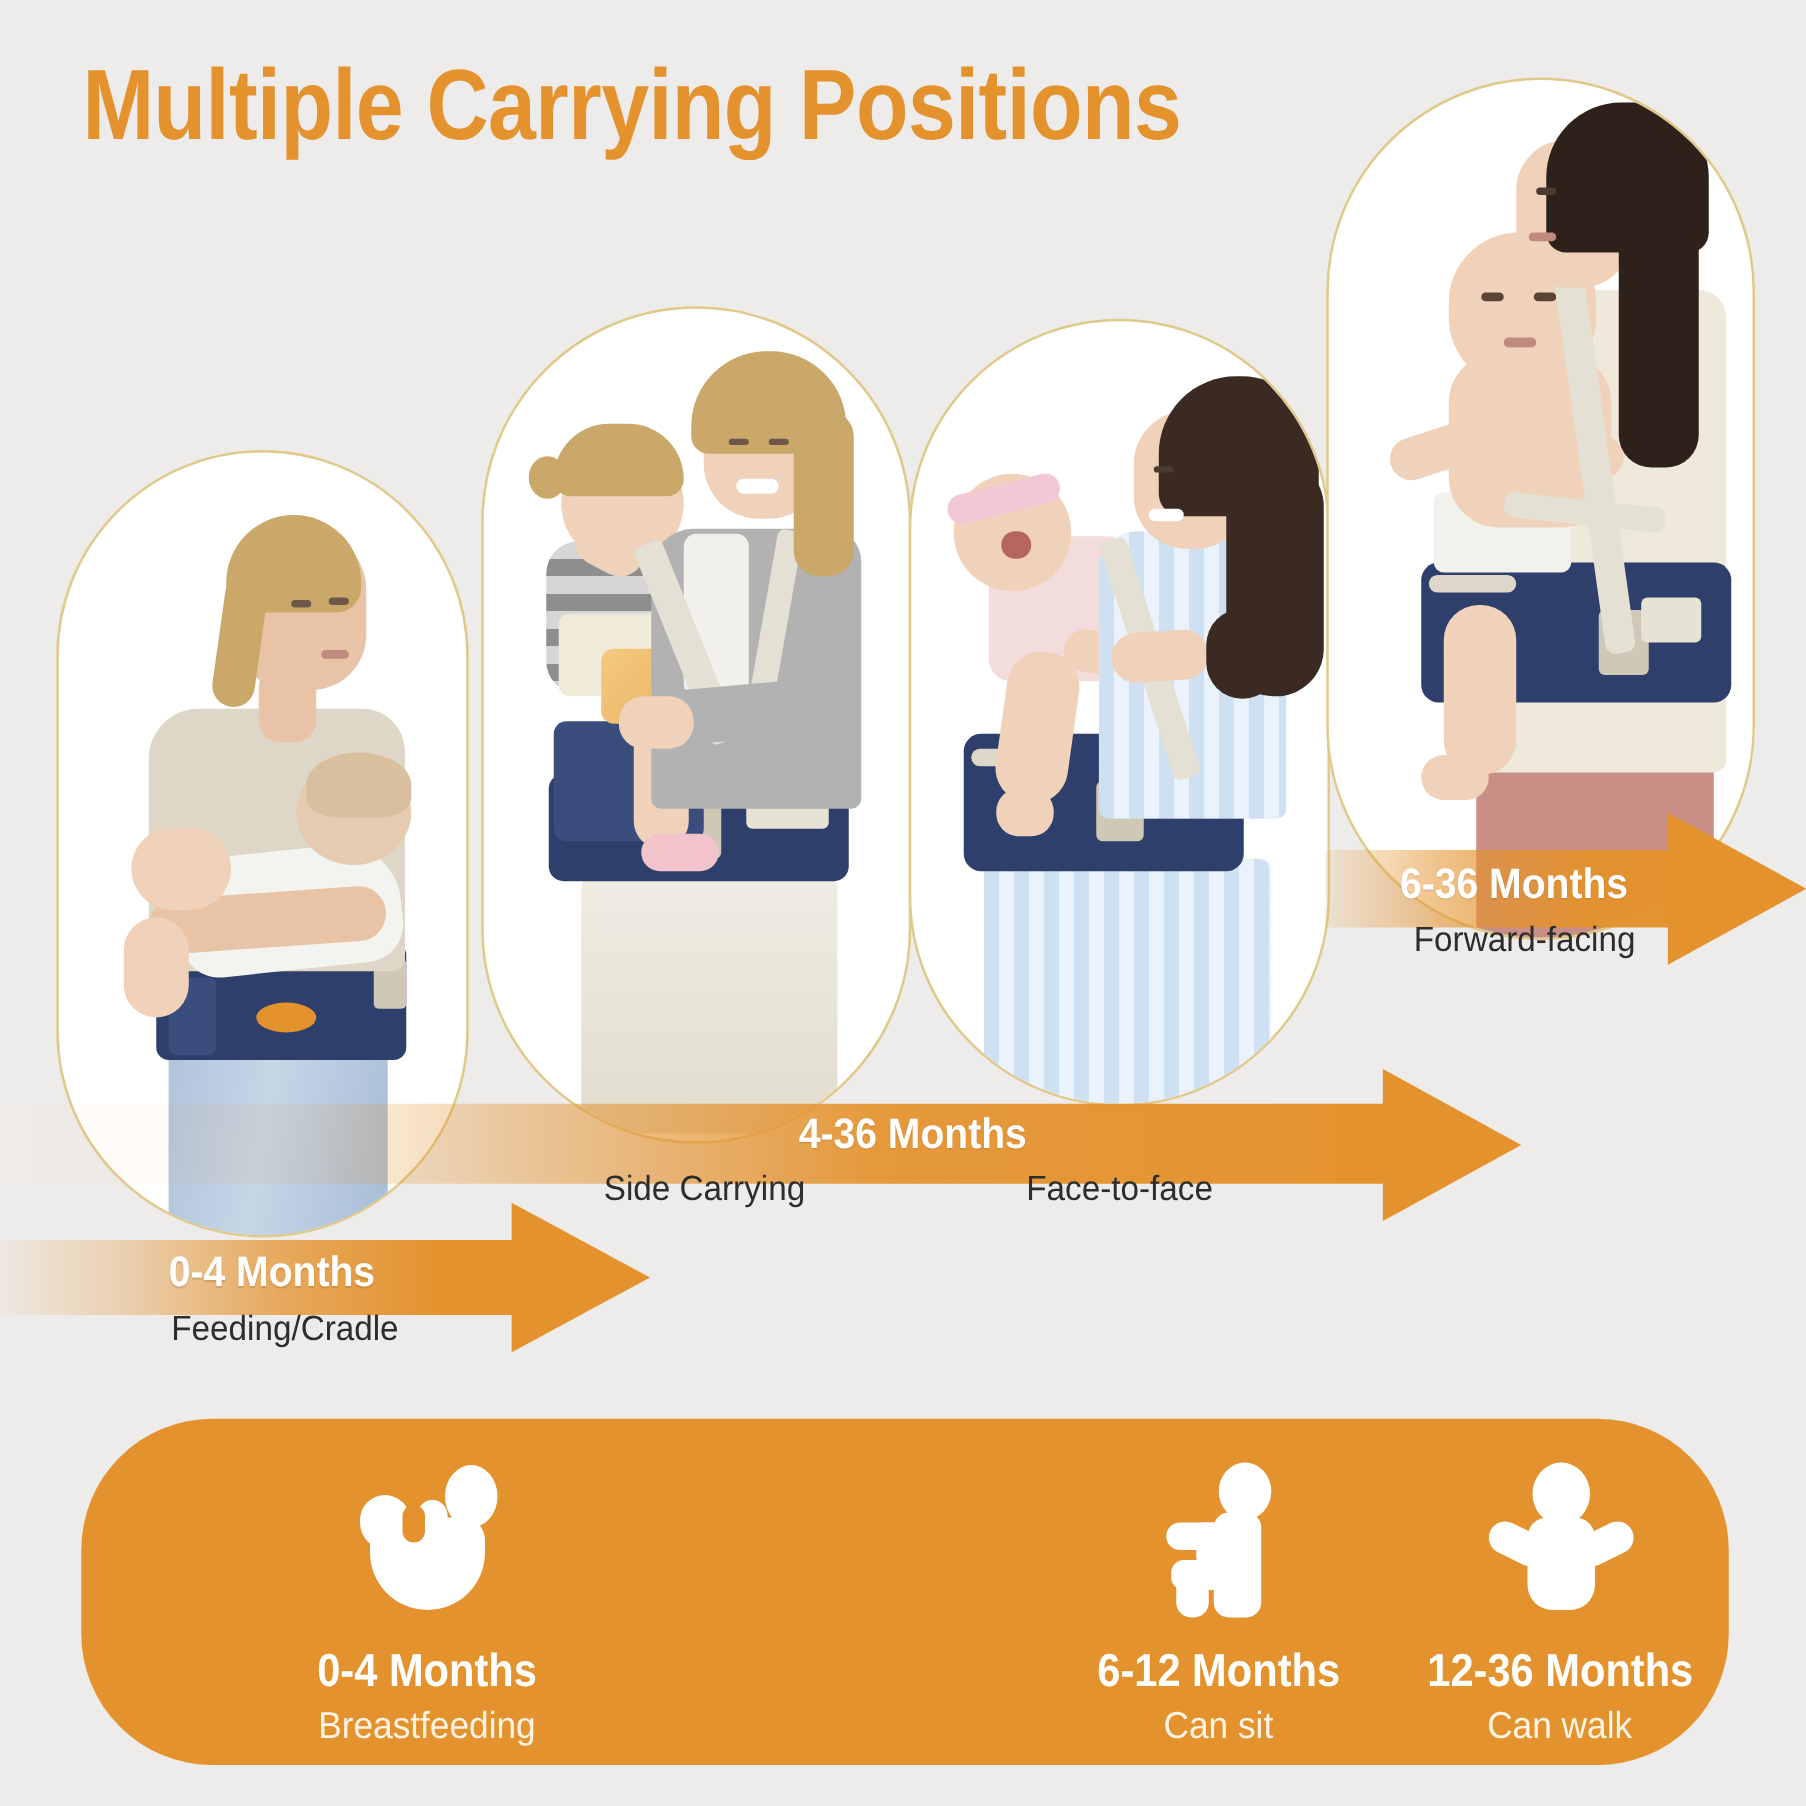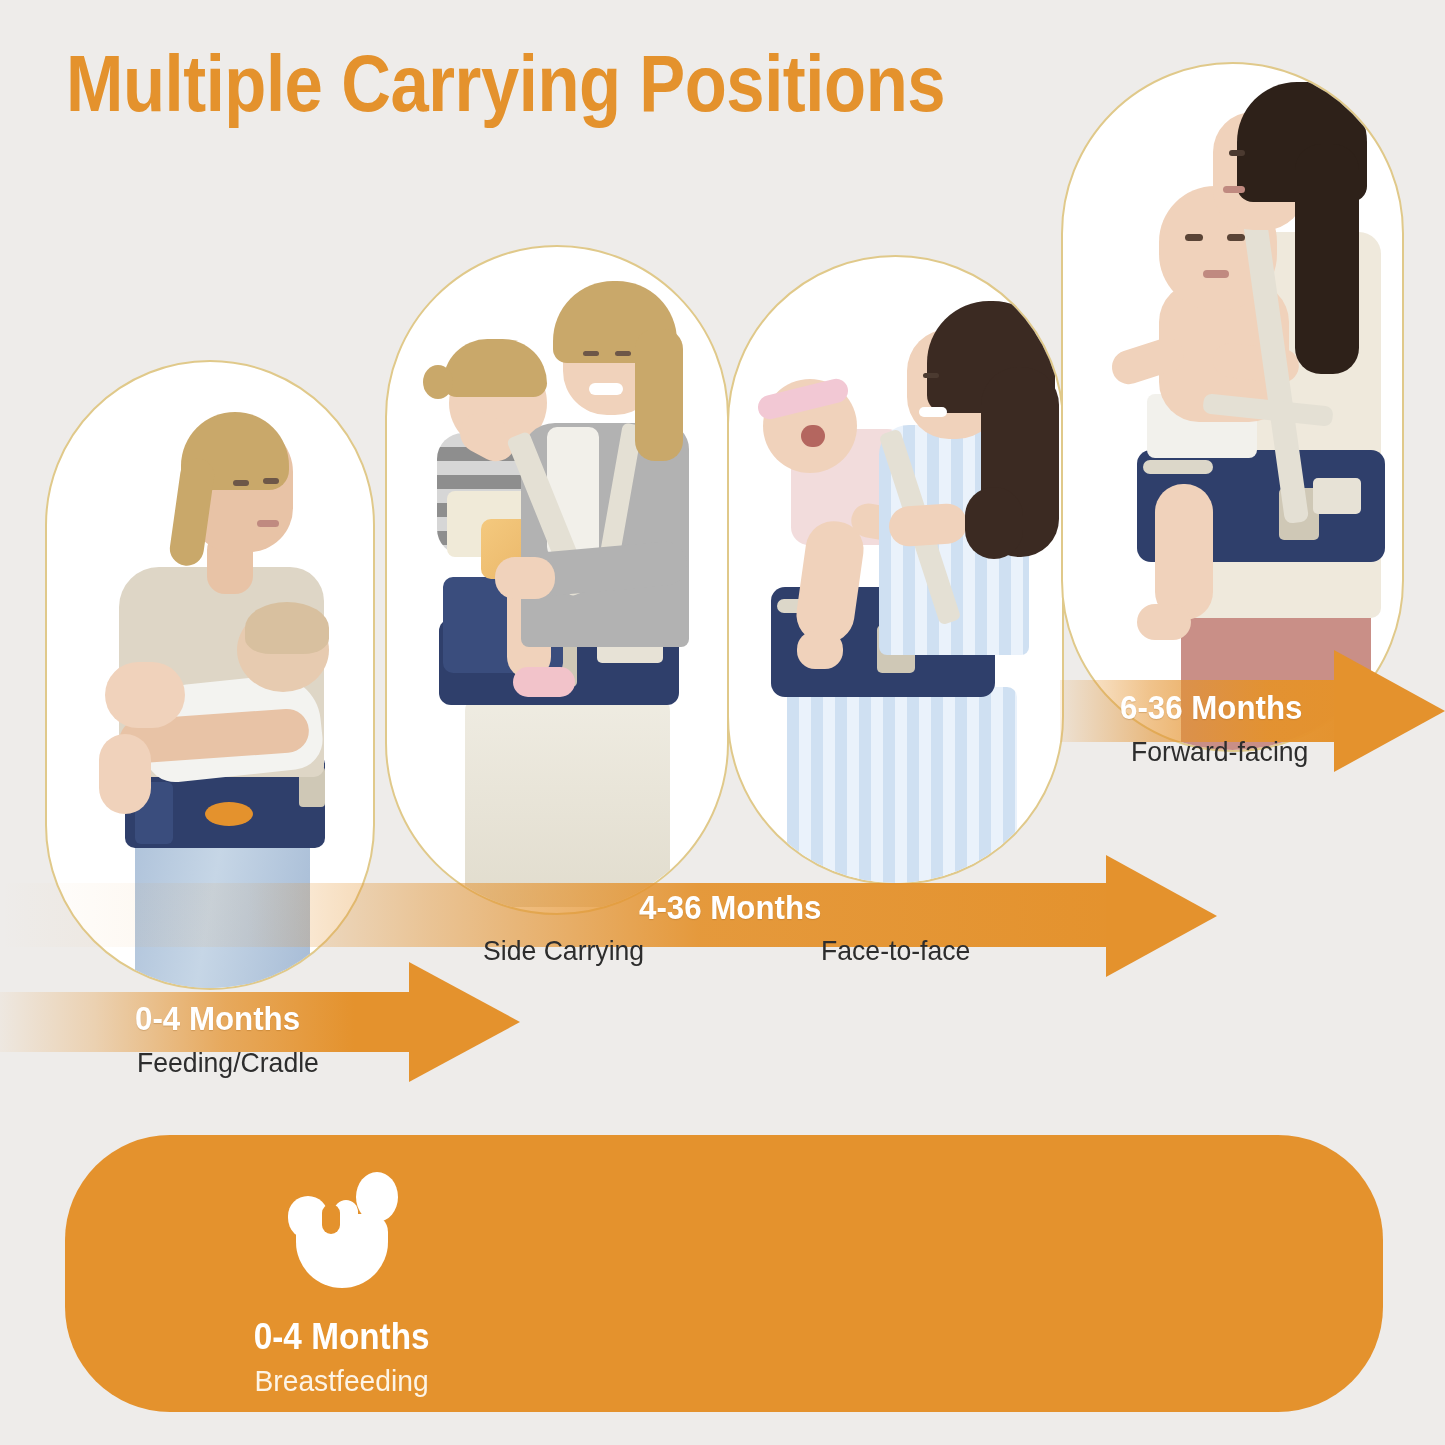--- a/index.html
+++ b/index.html
@@ -301,17 +301,39 @@
 
         <div class="p" style="left:52px;top:30px;width:24px;height:40px;border-radius:12px 12px 6px 6px;"></div>
 
         <div class="p" style="left:40px;top:34px;width:18px;height:30px;background:#e4922d;border-radius:9px;"></div>
       </div>
       <div class="bmonths">0-4 Months</div>
       <div class="bdesc">Breastfeeding</div>
     </div>
 
 
-
+    <div class="bcell" style="left:772px;width:276px;">
+      <div class="bicon">
+        <div class="p" style="left:60px;top:0px;width:42px;height:46px;border-radius:50%;"></div>
+        <div class="p" style="left:56px;top:40px;width:38px;height:84px;border-radius:12px;"></div>
+        <div class="p" style="left:18px;top:48px;width:48px;height:22px;border-radius:11px 6px 6px 11px;"></div>
+        <div class="p" style="left:42px;top:48px;width:24px;height:34px;border-radius:6px;"></div>
+        <div class="p" style="left:22px;top:78px;width:48px;height:24px;border-radius:10px;"></div>
+        <div class="p" style="left:26px;top:92px;width:26px;height:32px;border-radius:8px 8px 12px 12px;"></div>
+      </div>
+      <div class="bmonths">6-12 Months</div>
+      <div class="bdesc">Can sit</div>
+    </div>
+
+    <div class="bcell" style="left:1048px;width:270px;">
+      <div class="bicon">
+        <div class="p" style="left:38px;top:0px;width:46px;height:50px;border-radius:50%;"></div>
+        <div class="p" style="left:34px;top:44px;width:54px;height:74px;border-radius:16px 16px 20px 20px;"></div>
+        <div class="p" style="left:2px;top:52px;width:48px;height:26px;border-radius:13px;transform:rotate(26deg);"></div>
+        <div class="p" style="left:72px;top:52px;width:48px;height:26px;border-radius:13px;transform:rotate(-26deg);"></div>
+      </div>
+      <div class="bmonths">12-36 Months</div>
+      <div class="bdesc">Can walk</div>
+    </div>
 
   </div>
 
 </div>
 
 </body></html>

